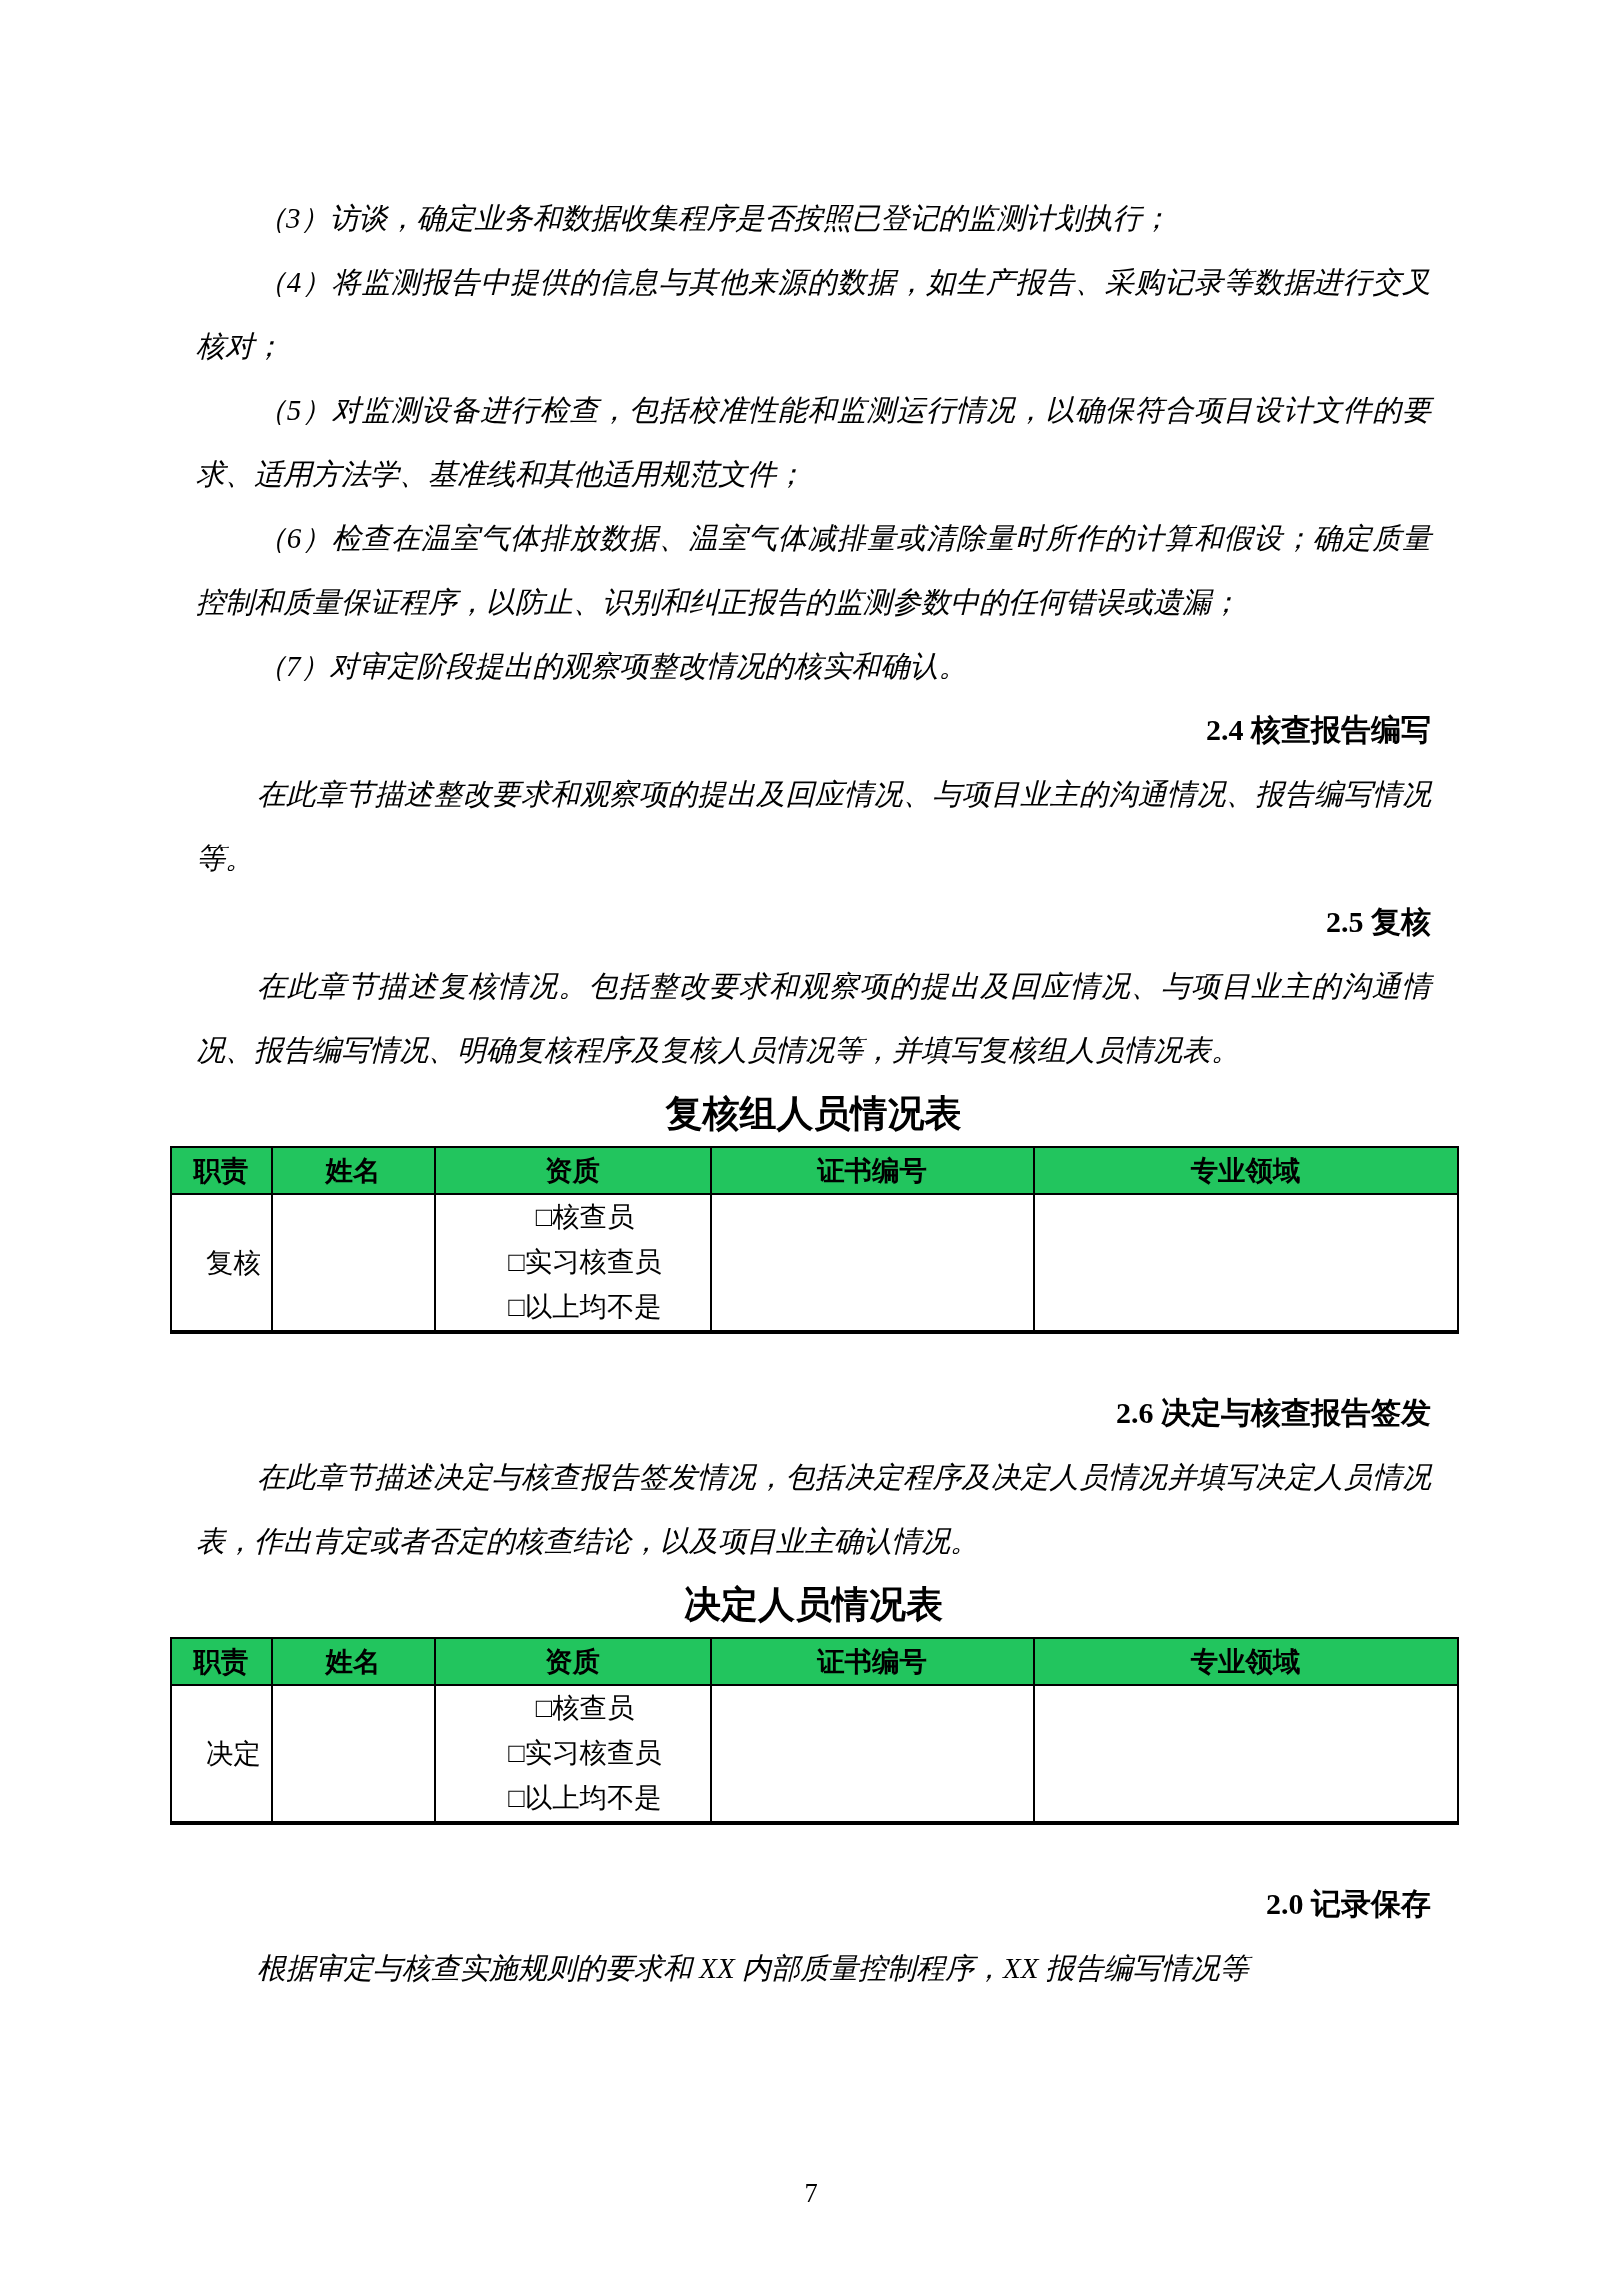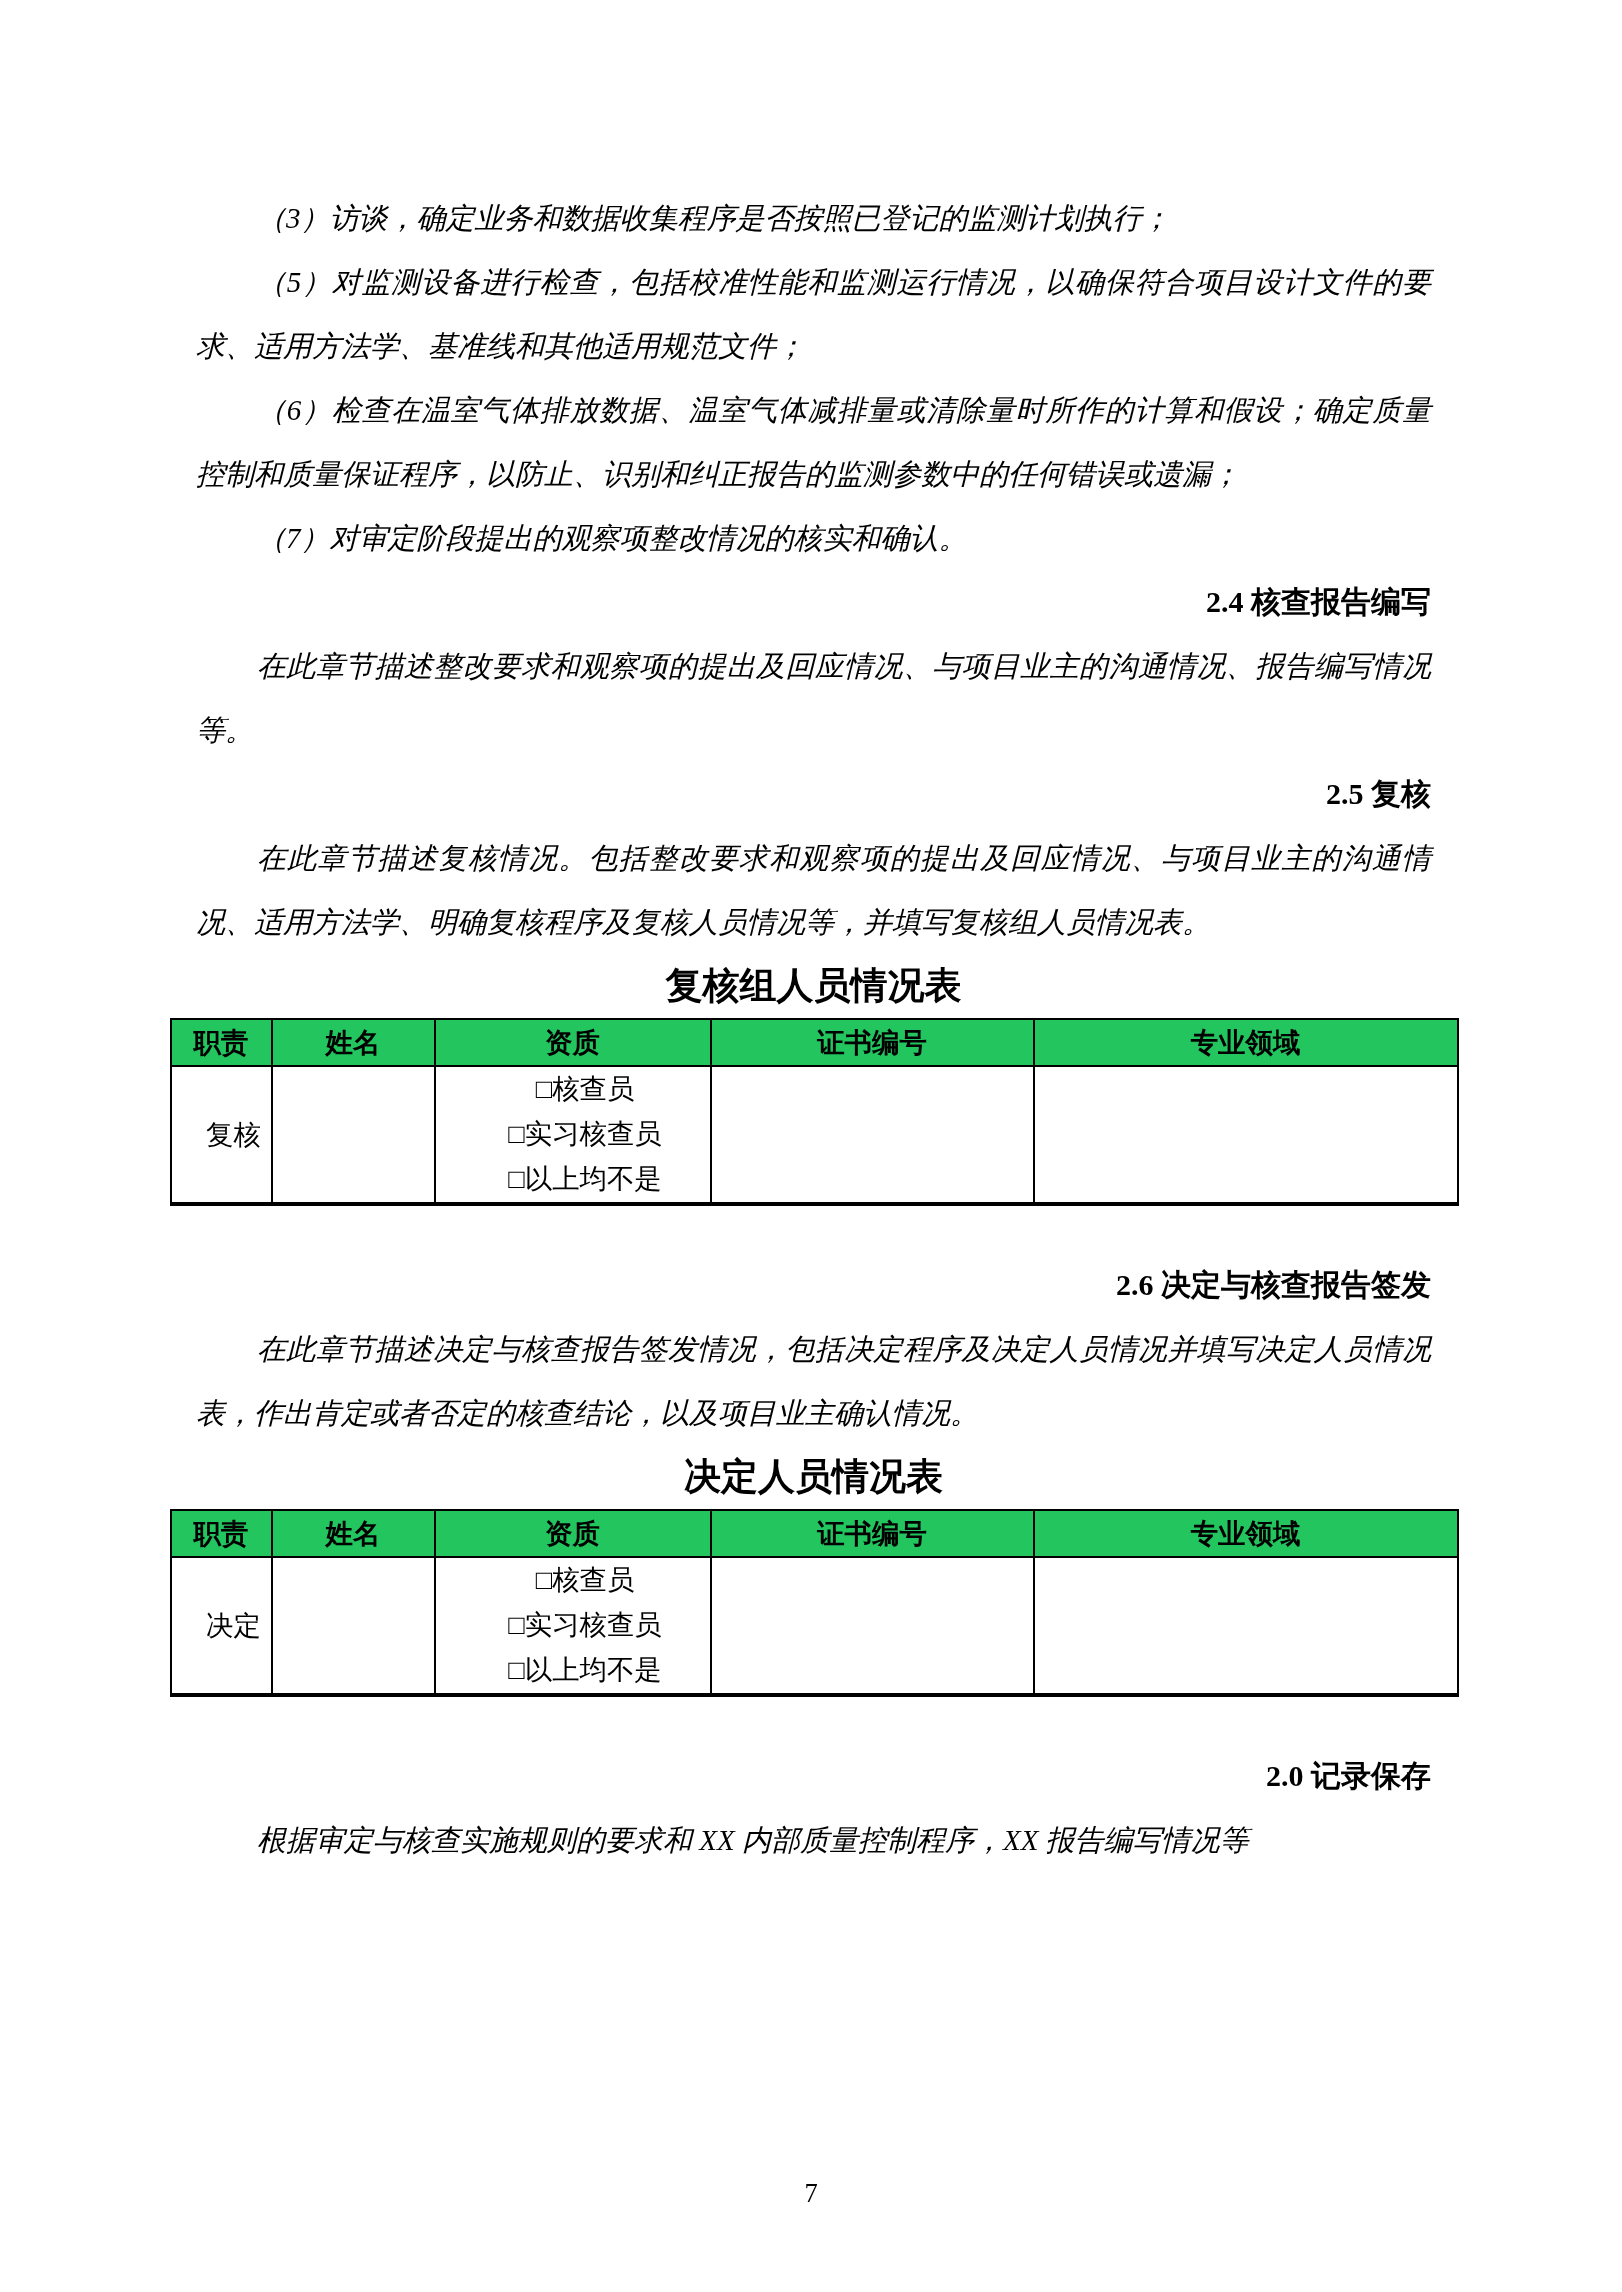--- a/index.html
+++ b/index.html
@@ -78,29 +78,30 @@
     text-align: center;
     font-size: 26.5px;
   }
 </style>
 </head>
 <body>
 
 <div class="page-content">
 
   <p class="body-para">（3）访谈，确定业务和数据收集程序是否按照已登记的监测计划执行；</p>
+  <p class="body-para">（4）将监测报告中提供的信息与其他来源的数据，如生产报告、采购记录等数据进行交叉核对；</p>
   <p class="body-para">（5）对监测设备进行检查，包括校准性能和监测运行情况，以确保符合项目设计文件的要求、适用方法学、基准线和其他适用规范文件；</p>
   <p class="body-para">（6）检查在温室气体排放数据、温室气体减排量或清除量时所作的计算和假设；确定质量控制和质量保证程序，以防止、识别和纠正报告的监测参数中的任何错误或遗漏；</p>
   <p class="body-para">（7）对审定阶段提出的观察项整改情况的核实和确认。</p>
 
   <h2 class="section-heading">2.4 核查报告编写</h2>
   <p class="body-para">在此章节描述整改要求和观察项的提出及回应情况、与项目业主的沟通情况、报告编写情况等。</p>
 
   <h2 class="section-heading">2.5 复核</h2>
-  <p class="body-para">在此章节描述复核情况。包括整改要求和观察项的提出及回应情况、与项目业主的沟通情况、适用方法学、明确复核程序及复核人员情况等，并填写复核组人员情况表。</p>
+  <p class="body-para">在此章节描述复核情况。包括整改要求和观察项的提出及回应情况、与项目业主的沟通情况、报告编写情况、明确复核程序及复核人员情况等，并填写复核组人员情况表。</p>
 
   <div class="table-title">复核组人员情况表</div>
 
   <table class="personnel-table">
     <colgroup>
         <col class="c1">
         <col class="c2">
         <col class="c3">
         <col class="c4">
         <col class="c5">

